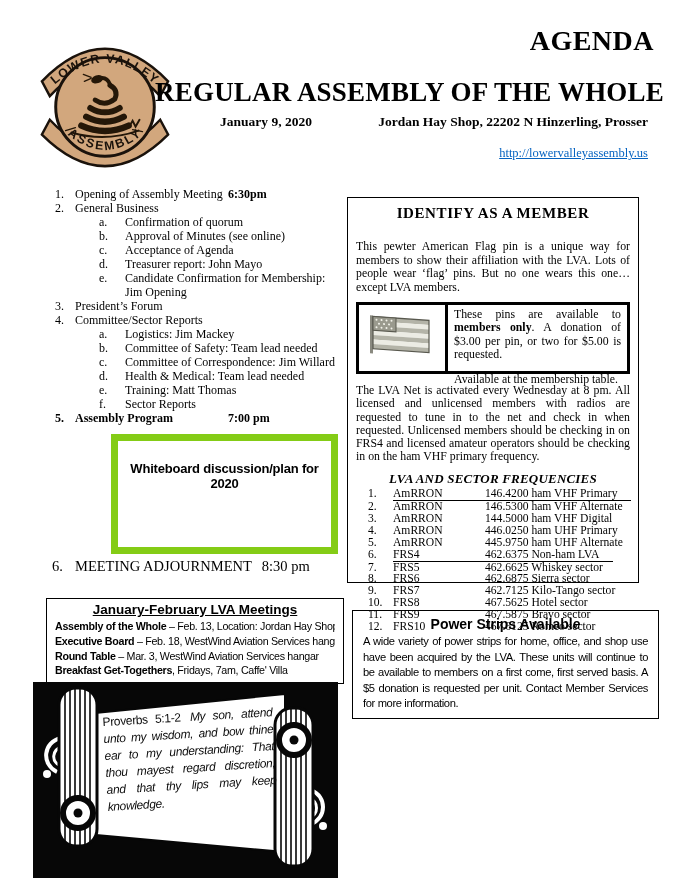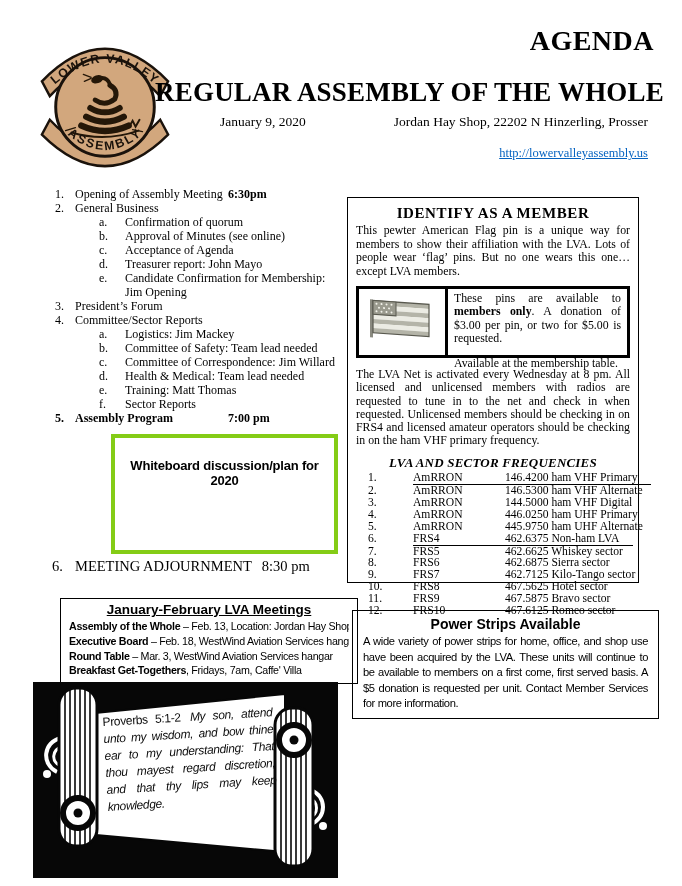--- a/index.html
+++ b/index.html
@@ -4,65 +4,65 @@
 <style>
   html,body{margin:0;padding:0;background:#e8e8e8;}
   #page{position:relative;width:682px;height:886px;background:#fff;margin:0 auto;
         font-family:"Liberation Serif",serif;color:#000;overflow:hidden;}
   .abs{position:absolute;}
 
   
   .h-title{right:28px;top:25px;font-size:28px;font-weight:bold;letter-spacing:.5px;}
   .h-sub{right:18px;top:77px;font-size:27px;font-weight:bold;letter-spacing:.2px;text-align:right;}
   .h-dateline{left:220px;right:34px;top:114px;display:flex;justify-content:space-between;
-              font-size:13.5px;font-weight:normal;}
+              font-size:13.5px;font-weight:bold;}
   .h-link{right:34px;top:146px;font-size:12.5px;text-decoration:underline;cursor:pointer;}
 
   
   #agenda-list{left:47px;top:187px;width:302px;font-size:12px;}
   .ag-line{position:relative;display:flex;height:14px;line-height:14px;}
   .ag-line.lvl1{padding-left:8px;}
   .ag-line.lvl1 .ag-marker{width:20px;flex:none;}
   .ag-line.lvl2{padding-left:52px;}
   .ag-line.lvl2 .ag-marker{width:26px;flex:none;}
   .ag-line.bold{font-weight:bold;}
   .ag-time{position:absolute;left:181px;font-weight:bold;white-space:nowrap;}
 
   
-  .whiteboard{left:111px;top:434px;width:227px;height:120px;border:4px solid #84cc16;box-sizing:border-box;}
+  .whiteboard{left:111px;top:434px;width:227px;height:120px;border:7px solid #84cc16;box-sizing:border-box;}
   .wb-text{margin-top:20px;text-align:center;font-family:"Liberation Sans",sans-serif;
            font-weight:bold;font-size:13px;letter-spacing:-.2px;}
 
   
   .adjourn{left:47px;top:558px;font-size:14.5px;display:flex;}
   .adj-marker{width:23px;padding-left:5px;flex:none;}
   .adj-time{margin-left:10px;}
 
   
-  .meetings{left:60px;top:598px;width:298px;border:1px solid #000;box-sizing:border-box;
+  .meetings{left:46px;top:598px;width:298px;border:1px solid #000;box-sizing:border-box;
             font-family:"Liberation Sans",sans-serif;padding:2px 8px 5px;}
   .mt-title{text-align:center;font-weight:bold;font-size:13.5px;text-decoration:underline;margin:1px 0 2px;}
   .meet-line{font-size:10.7px;letter-spacing:-.3px;line-height:14.8px;white-space:nowrap;overflow:hidden;}
   .meet-lead{font-weight:bold;}
 
   
   .member{left:347px;top:197px;width:292px;height:386px;border:1px solid #000;
           box-sizing:border-box;padding:5px 8px;}
-  .m-title{text-align:center;font-weight:bold;font-size:15px;margin:2px 0 2px;letter-spacing:.6px;}
+  .m-title{text-align:center;font-weight:bold;font-size:15px;margin:2px 0 18px;letter-spacing:.6px;}
   .m-intro{font-size:11.8px;line-height:13.5px;text-align:justify;}
   .pin-box{margin-top:8px;border:3px solid #000;display:flex;height:66px;box-sizing:content-box;}
   .pin-flag{width:86px;flex:none;border-right:3px solid #000;display:flex;align-items:center;justify-content:center;}
   .pin-text{flex:1;padding:3px 6px 16px;font-size:11.8px;line-height:13.4px;text-align:justify;}
   .pin-p2{margin-top:11px;}
   .m-net{margin-top:10px;font-size:11.8px;line-height:13.3px;text-align:justify;}
   .f-title{text-align:center;font-weight:bold;font-size:13px;margin-top:7px;letter-spacing:.2px;font-style:italic;}
   #freq-rows{margin-top:1px;}
   .freq-row{display:flex;padding-left:12px;font-size:11.6px;line-height:11.95px;}
   .freq-num{width:25px;flex:none;}
-  .freq-body{display:inline-flex;padding-right:14px;margin-left:20px;}
+  .freq-body{display:inline-flex;padding-right:14px;}
   .freq-body.u{border-bottom:1.6px solid #000;}
   .freq-name{width:92px;flex:none;}
   .freq-detail{white-space:nowrap;}
 
   
   .power{left:352px;top:610px;width:307px;border:1.5px solid #000;box-sizing:border-box;
          font-family:"Liberation Sans",sans-serif;padding:4px 10px 6px;}
   .pw-title{text-align:center;font-weight:bold;font-size:14px;margin:1px 0 2px;}
   .pw-body{font-size:11.2px;letter-spacing:-.38px;line-height:15.6px;text-align:justify;}
 

